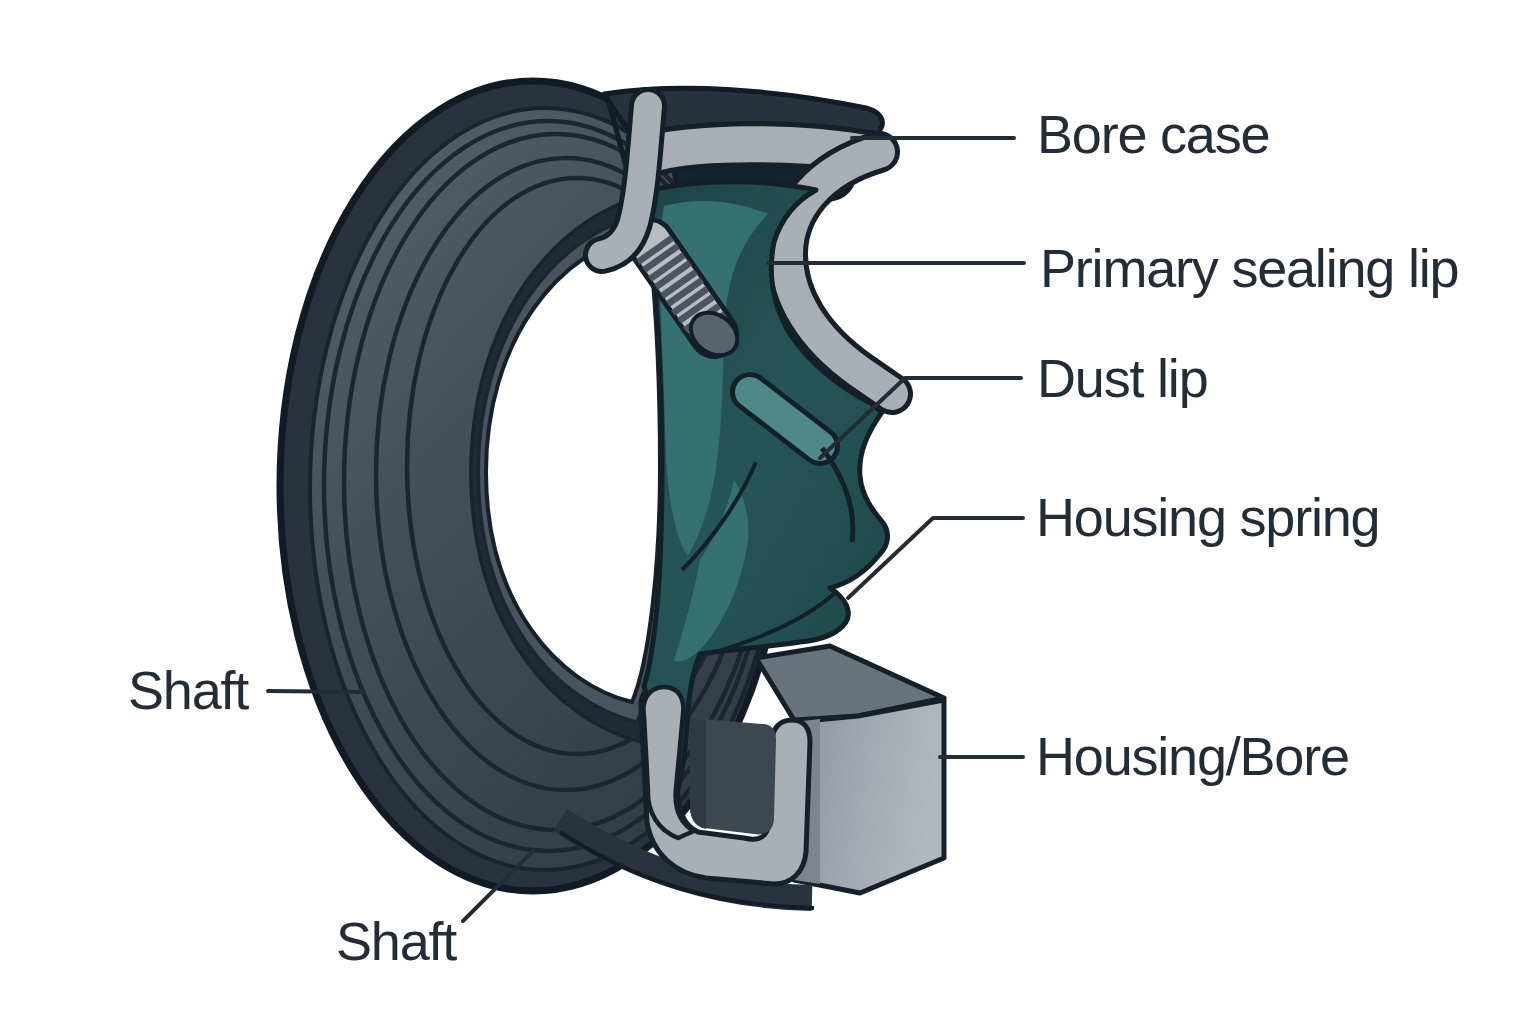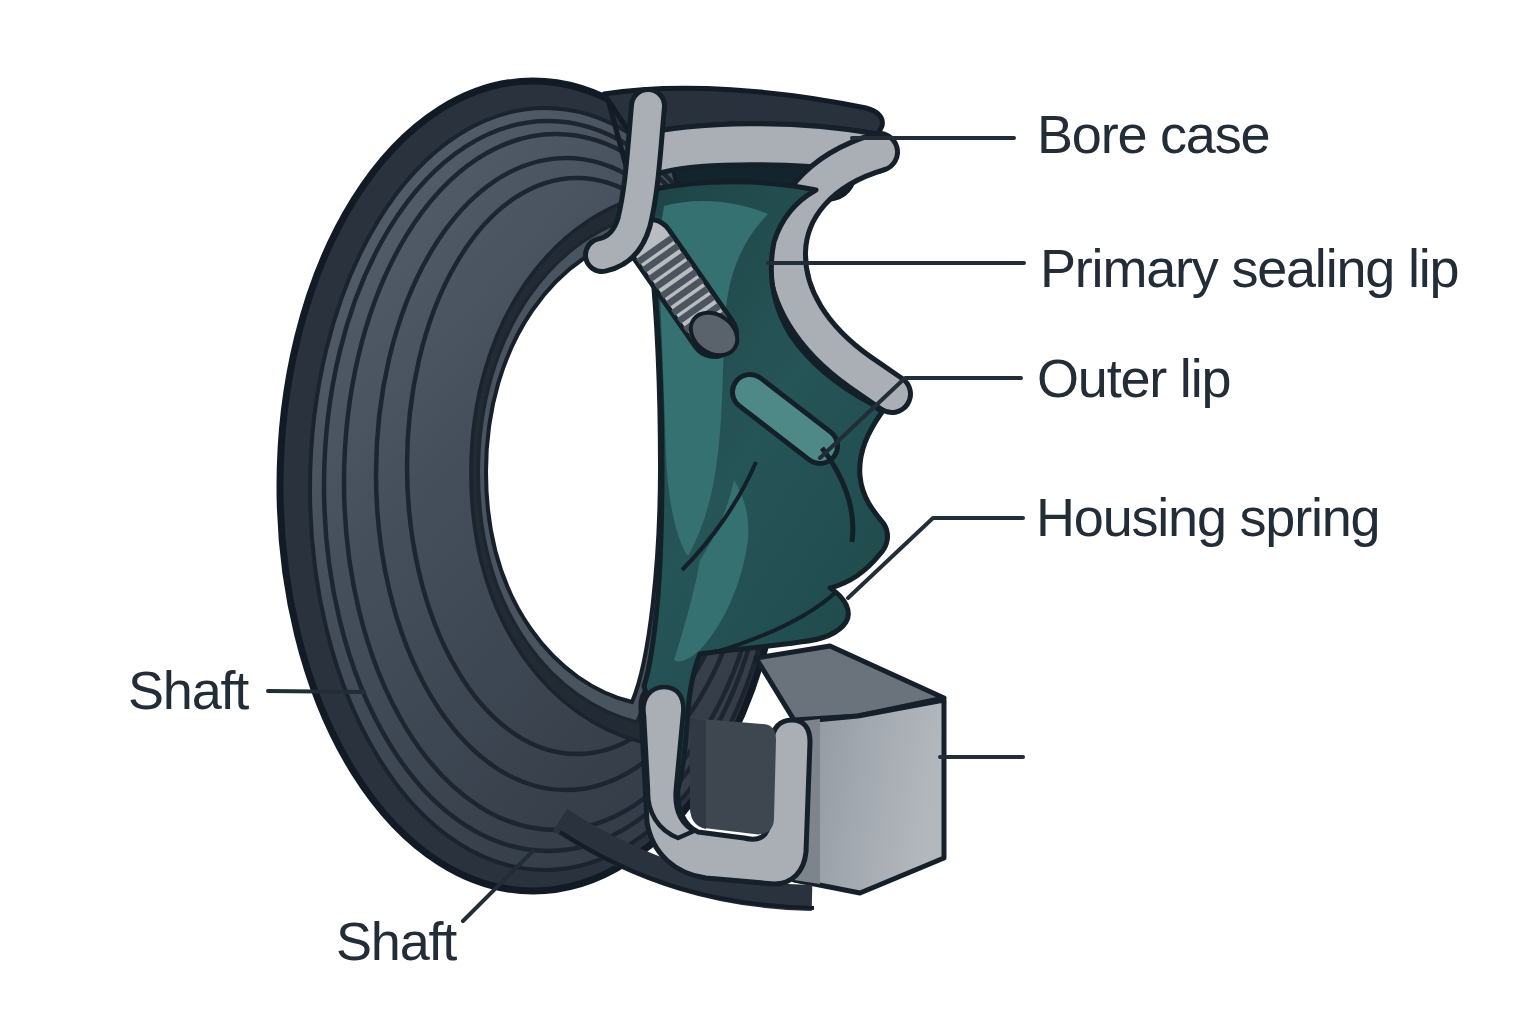--- a/index.html
+++ b/index.html
@@ -169,18 +169,19 @@
     <path d="M 820,458 L 905,378 L 1021,378"></path>
     <path d="M 848,598 L 933,518 L 1023,518"></path>
     <path d="M 940,757 L 1023,757"></path>
     <path d="M 268,691 L 364,692"></path>
     <path d="M 463,921 L 533,851"></path>
   </g>
 </svg>
 
 <div class="lbl lbl-outer-case">Bore case</div>
 <div class="lbl lbl-primary-sealing-lip">Primary sealing lip</div>
-<div class="lbl lbl-dust-lip">Outer lip</div>
+<div class="lbl lbl-dust-lip">Dust lip</div>
 <div class="lbl lbl-garter-spring">Housing spring</div>
+<div class="lbl lbl-housing-bore">Housing/Bore</div>
 <div class="lbl lbl-shaft-left">Shaft</div>
 <div class="lbl lbl-shaft-bottom">Shaft</div>
 
 </div>
 
 </body></html>

